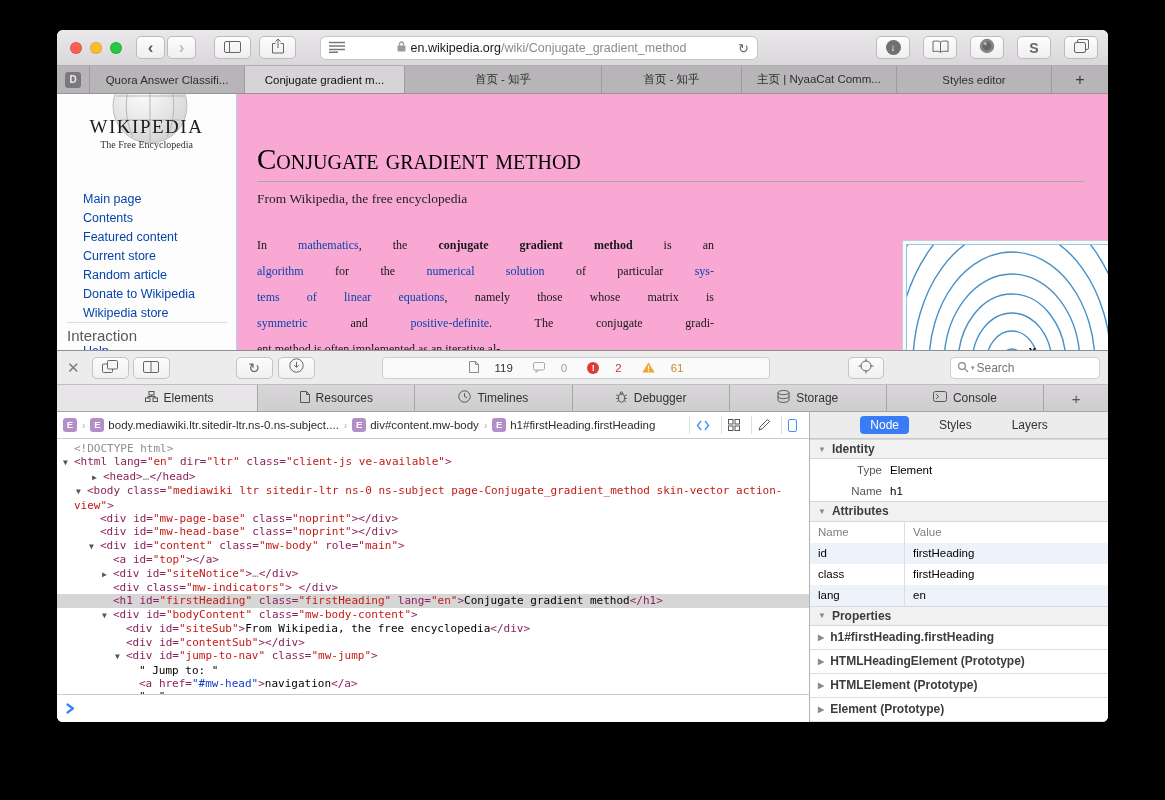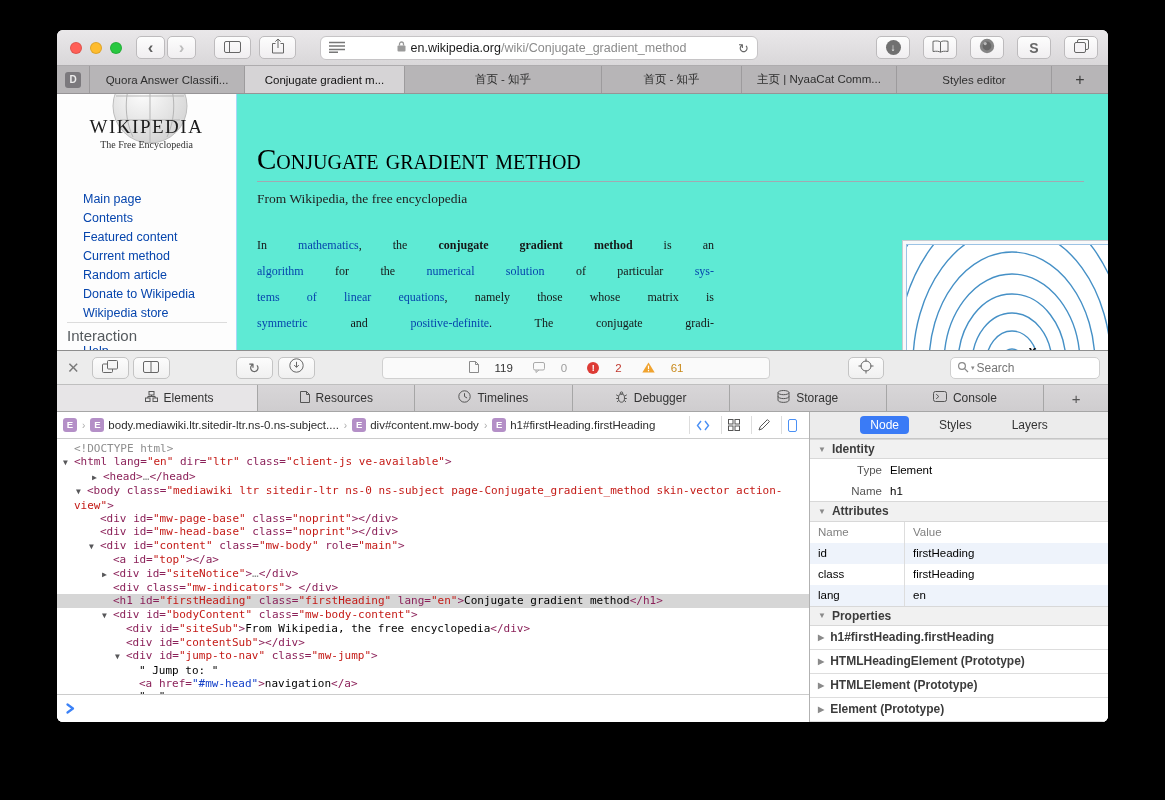--- a/index.html
+++ b/index.html
@@ -40,21 +40,21 @@
     justify-content:center; }
   .pin-d { width:16px; height:16px; background:#7b797d; border-radius:3px; color:#ededed;
     font-size:10px; font-weight:bold; text-align:center; line-height:16px; }
   .btab { border-right:1px solid #9d9b9d; display:flex; align-items:center; justify-content:center;
     font-size:11.5px; color:#2e2e2e; overflow:hidden; white-space:nowrap; background:#b7b5b7; }
   .btab.active { background:#d6d4d6; color:#111; }
   .newtab { flex:1; display:flex; align-items:center; justify-content:center;
     font-size:16px; color:#3d3d3d; }
 
   
-  .page { height:256px; background:#5eead4; display:flex; overflow:hidden; position:relative; }
+  .page { height:256px; background:#f9a8d4; display:flex; overflow:hidden; position:relative; }
   .wsidebar { width:180px; position:relative; border-right:1px solid #a7d7f9; background:#fdfdfd; }
   .globe { position:absolute; left:55px; top:-26px; }
   .wlogo-text { position:absolute; top:22px; left:0; width:100%; text-align:center;
     font-family:"Liberation Serif",serif; }
   .wname { font-size:19px; letter-spacing:1.5px; color:#1c1c1c; }
   .wtag { font-size:10px; color:#333; margin-top:1px; }
   .wnav { position:absolute; top:82px; left:26px;margin-top:14px; }
   .wslink { display:block; font-size:12.5px; color:#0645ad; line-height:19px; text-decoration:none; }
   .wdiv { position:absolute; top:228px; left:10px; width:160px; border-top:1px solid #dcdcdc; }
   .wsec { position:absolute; top:233px; left:10px; font-size:15px; color:#54595d; }
@@ -267,37 +267,38 @@
         </svg>
       </div>
       <div class="wlogo-text">
         <div class="wname">WIKIPEDIA</div>
         <div class="wtag">The Free Encyclopedia</div>
       </div>
       <div class="wnav" id="wiki-nav">
           <a class="wslink">Main page</a>
           <a class="wslink">Contents</a>
           <a class="wslink">Featured content</a>
-          <a class="wslink">Current method</a>
+          <a class="wslink">Current store</a>
           <a class="wslink">Random article</a>
           <a class="wslink">Donate to Wikipedia</a>
           <a class="wslink">Wikipedia store</a>
         </div>
       <div class="wdiv"></div>
       <div class="wsec">Interaction</div>
       <a class="whelp">Help</a>
     </div>
     <div class="warticle">
       <h1 class="wtitle">Conjugate gradient method</h1>
       <div class="wsub">From Wikipedia, the free encyclopedia</div>
       <div class="wpara" id="wiki-para">
           <div class="pl"><span>In </span><span class="wl">mathematics</span><span>, the </span><span class="wb">conjugate gradient method</span><span> is an</span></div>
           <div class="pl"><span class="wl">algorithm</span><span> for the </span><span class="wl">numerical solution</span><span> of particular </span><span class="wl">sys-</span></div>
           <div class="pl"><span class="wl">tems of linear equations</span><span>, namely those whose matrix is</span></div>
           <div class="pl"><span class="wl">symmetric</span><span> and </span><span class="wl">positive-definite</span><span>. The conjugate gradi-</span></div>
+          <div class="pl pl-last"><span>ent method is often implemented as an iterative al-</span></div>
         </div>
       <div class="thumb">
         <svg width="220" height="140" viewBox="0 0 220 140" style="display:block;background:#fff">
           <g fill="none" stroke="#4590c6" stroke-width="1.4" transform="translate(3,0)">
             <ellipse cx="103" cy="120" rx="12" ry="15"></ellipse>
             <ellipse cx="103" cy="120" rx="26" ry="33"></ellipse>
             <ellipse cx="103" cy="120" rx="40" ry="51"></ellipse>
             <ellipse cx="103" cy="120" rx="54" ry="70"></ellipse>
             <ellipse cx="103" cy="120" rx="68" ry="90"></ellipse>
             <ellipse cx="103" cy="120" rx="83" ry="112"></ellipse>

